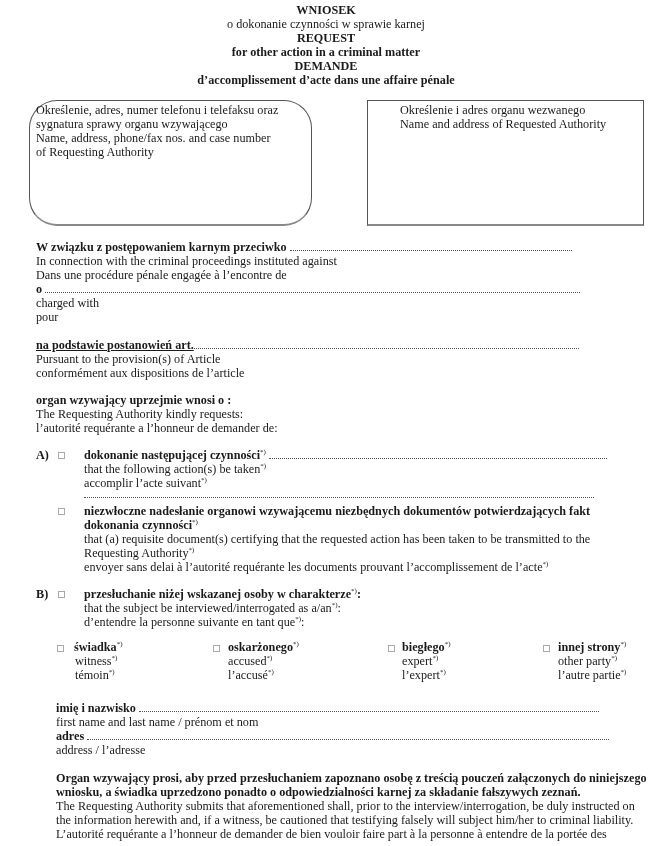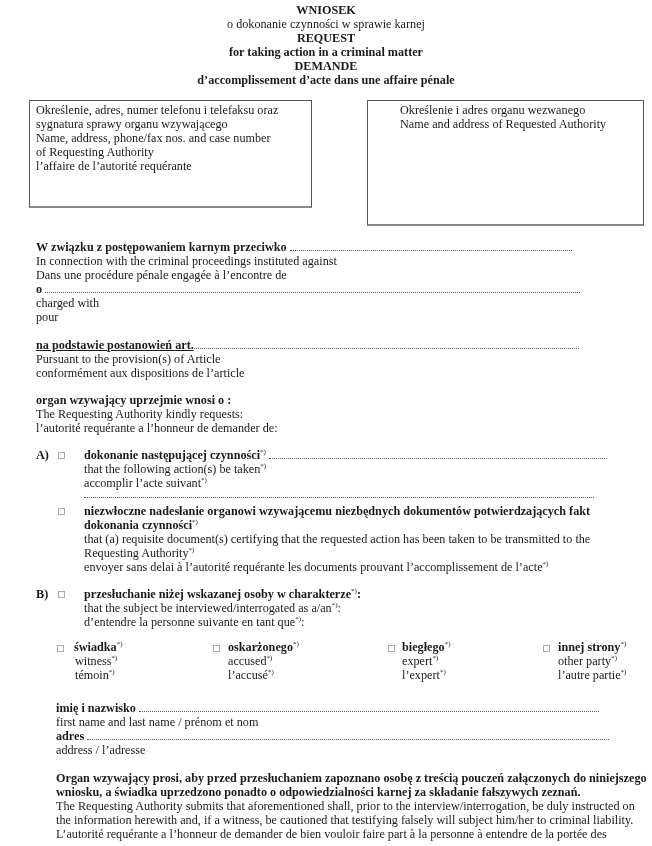--- a/index.html
+++ b/index.html
@@ -51,30 +51,29 @@
     sup.fn { font-size: 7px; line-height: 0; vertical-align: super; }
     .person-opt { position: absolute; font-size: 12.2px; line-height: 14px; }
     .person-opt .lbl { display: block; }
   </style>
 </head>
 <body>
 
 <div class="abs center header-line b" style="top:3px;">WNIOSEK</div>
 <div class="abs center header-line" style="top:17px;">o dokonanie czynności w sprawie karnej</div>
 <div class="abs center header-line b" style="top:31px;">REQUEST</div>
-<div class="abs center header-line b" style="top:45px;">for taking action in a criminal matter</div>
+<div class="abs center header-line b" style="top:45px;">for other action in a criminal matter</div>
 <div class="abs center header-line b" style="top:59px;">DEMANDE</div>
 <div class="abs center header-line b" style="top:73px;">d’accomplissement d’acte dans une affaire pénale</div>
 
-<div class="box" style="left:29px; top:100px; width:283px; height:108px;">
+<div class="box" style="left:29px; top:100px; width:283px; height:126px;border-radius:28px;">
   <div>Określenie, adres, numer telefonu i telefaksu oraz</div>
   <div>sygnatura sprawy organu wzywającego</div>
   <div>Name, address, phone/fax nos. and case number</div>
   <div>of Requesting Authority</div>
-  <div>l’affaire de l’autorité requérante</div>
 </div>
 <div class="box" style="left:367px; top:100px; width:277px; height:126px;padding-left:32px;">
   <div>Określenie i adres organu wezwanego</div>
   <div>Name and address of Requested Authority</div>
 </div>
 
 <div class="abs line" style="left:36px; top:240px;">
   <span class="b">W związku z postępowaniem karnym przeciwko</span>
   <span class="dots" style="width:282px;"></span>
 </div>

